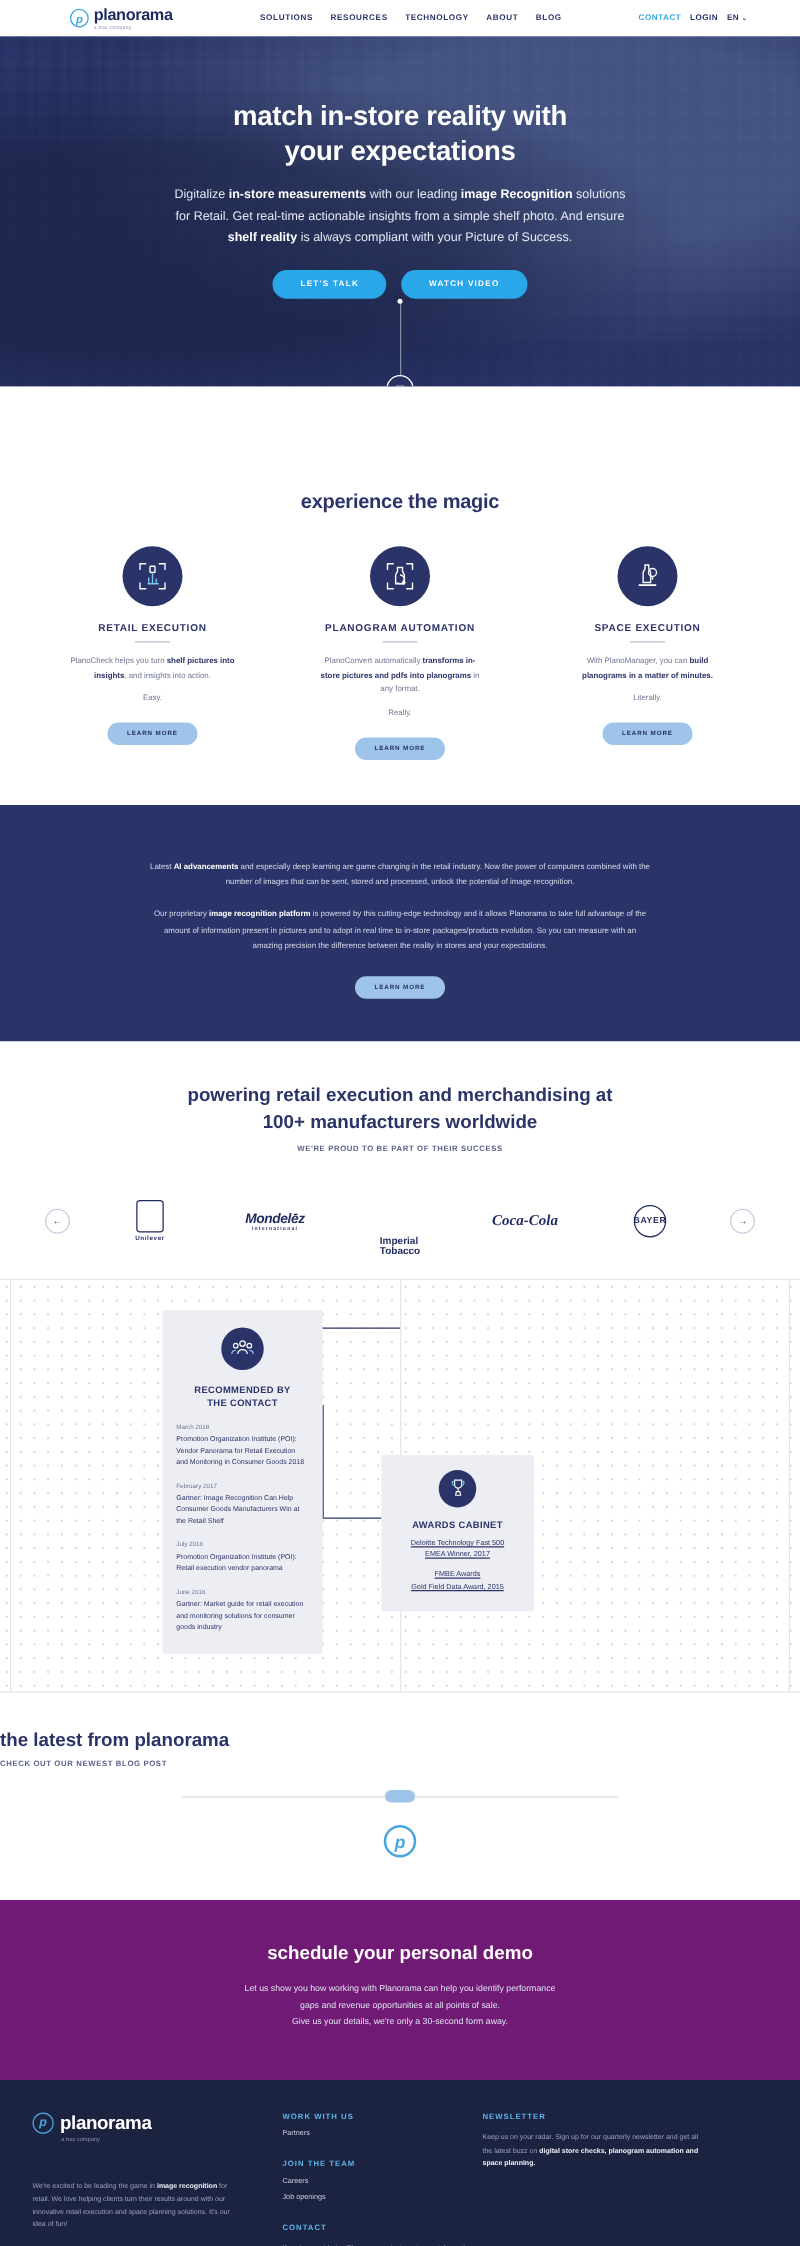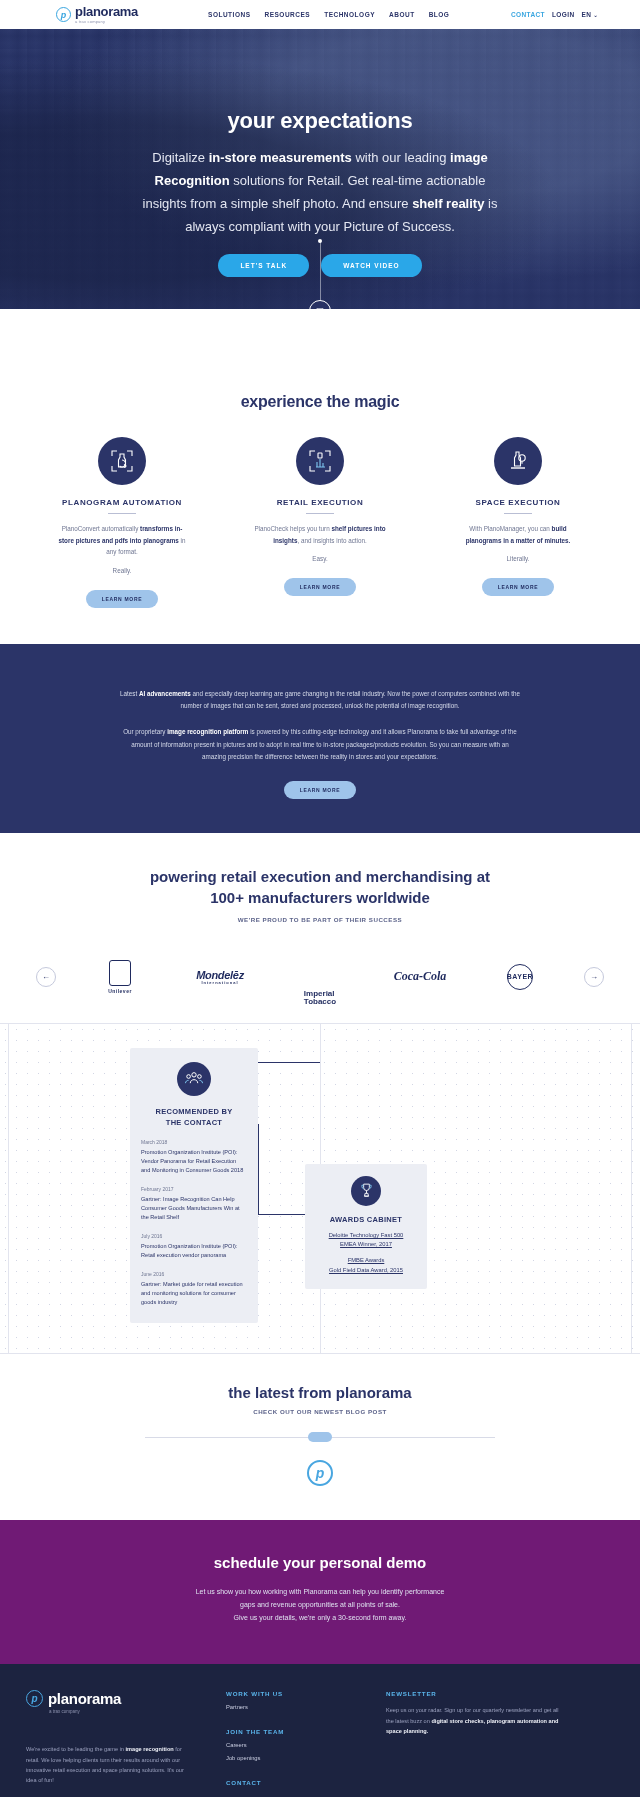--- a/index.html
+++ b/index.html
@@ -57,21 +57,21 @@
       radial-gradient(ellipse at 18% 62%, rgba(20,28,60,.55) 0 32%, transparent 60%),
       radial-gradient(ellipse at 72% 30%, rgba(120,140,180,.35) 0 30%, transparent 62%),
       linear-gradient(180deg, rgba(35,44,92,.25), rgba(40,50,100,.65));
   }
   .hero-inner { position: relative; z-index: 3; padding-top: 50px; }
   .hero h1 {
     font-size: 22px; font-weight: 600; color: #fff; line-height: 1.28;
     letter-spacing: -0.2px; max-width: 430px; margin: 0 auto;
   }
   .hero p {
-    margin: 12px auto 0; max-width: 370px; font-size: 13px;
+    margin: 12px auto 0; max-width: 370px; font-size: 10px;
     line-height: 1.75; color: #e4e7f2;
   }
   .hero p b { color: #ffffff; font-weight: 700; }
   .hero-btns { margin-top: 16px; display: flex; justify-content: center; gap: 12px; }
   .btn-pill {
     background: #2aa7e8; color: #fff; border: none; border-radius: 20px;
     font-size: 6.5px; font-weight: 700; letter-spacing: 1px;
     padding: 8px 22px; cursor: pointer; font-family: inherit;
   }
   .scroll-line { position:absolute; left:50%; top:212px; width:1px; height:60px; background:rgba(255,255,255,.45); z-index:3;}
@@ -159,21 +159,21 @@
   .awards-card {
     position:absolute; z-index:3; left: 305px; top: 140px; width:122px;
     background:#eceef4; padding:12px 10px 14px; border-radius:2px; text-align:center;
   }
   .aw-icon { width:30px;height:30px;border-radius:50%;background:#2b3468;margin:0 auto;display:flex;align-items:center;justify-content:center;}
   .aw-title { margin-top:9px; font-size:7.5px; font-weight:700; letter-spacing:.3px;}
   .aw-line { margin-top:7px; font-size:5.8px; line-height:1.6; text-decoration:underline; color:#2b3468; display:block;}
   .connector { position:absolute; background:#2b3468; z-index:2; }
 
   
-  .blog { text-align:center; padding: 30px 0 34px; }
+  .blog { text-align:left; padding: 30px 0 34px; }
   .blog h2 { font-size: 15px; font-weight: 600; }
   .blog .sub { margin-top:7px; font-size:6.2px; letter-spacing:.5px; color:#5c638a; font-weight:600;}
   .blog-rail { margin: 22px auto 0; width: 350px; height:1px; background:#d8dbe7; position:relative;}
   .blog-chip { position:absolute; left:50%; top:-5px; margin-left:-12px; width:24px; height:10px; border-radius:6px; background:#9fc4ea;}
   .blog-logo { margin: 22px auto 0; width:26px;height:26px;border-radius:50%;border:2px solid #49a6e0;display:flex;align-items:center;justify-content:center;color:#49a6e0;font-size:14px;font-weight:700;font-style:italic;}
 
   
   .demo { background:#701a75; color:#fff; text-align:center; padding: 34px 0 40px; }
   .demo h2 { font-size:15px; font-weight:600;}
   .demo p { margin-top:14px; font-size:7px; line-height:1.9; color:#dfe3f0;}
@@ -223,21 +223,21 @@
       <span class="login">LOGIN</span>
       <span class="lang">
         <span>EN</span><span class="caret">⌄</span>
       </span>
     </div>
   </div>
 
   <div class="hero">
     <div class="hero-inner">
       <h1>
-        <br>
+        <span>match in-store reality with</span><br>
         <span>your expectations</span>
       </h1>
       <p>
         <span>Digitalize </span><b>in-store measurements</b><span> with our leading </span><b>image Recognition</b><span> solutions for Retail. Get real-time actionable insights from a simple shelf photo. And ensure </span><b>shelf reality</b><span> is always compliant with your Picture of Success.</span>
       </p>
       <div class="hero-btns">
         <button class="btn-pill">LET'S TALK</button>
         <button class="btn-pill">WATCH VIDEO</button>
       </div>
     </div>
@@ -247,48 +247,48 @@
   </div>
 
   <div class="magic sec">
     <div class="sec-title">experience the magic</div>
     <div class="cards">
 
       <div class="card">
         <div class="card-icon">
           <svg width="26" height="26" viewBox="0 0 26 26" fill="none" stroke="#fff" stroke-width="1.1">
             <path d="M3 8V3h5M18 3h5v5M23 18v5h-5M8 23H3v-5"></path>
+            <path d="M9 19h9M10 19v-5M13 19v-8M16 19v-4" stroke="#7ec6f0"></path>
+            <rect x="11" y="5" width="4" height="5" rx=".6"></rect>
+          </svg>
+        </div>
+        <div class="card-title">RETAIL EXECUTION</div>
+        <div class="card-rule"></div>
+        <div class="card-desc">
+          <span>PlanoCheck helps you turn </span><b>shelf pictures into insights</b><span>, and insights into action.</span>
+        </div>
+        <div class="card-tag">Easy.</div>
+        <button class="btn-light">LEARN MORE</button>
+      </div>
+
+      <div class="card">
+        <div class="card-icon">
+          <svg width="26" height="26" viewBox="0 0 26 26" fill="none" stroke="#fff" stroke-width="1.1">
+            <path d="M3 8V3h5M18 3h5v5M23 18v5h-5M8 23H3v-5"></path>
             <path d="M11 6h4v3l1.5 3v7h-7v-7L11 9z"></path>
             <path d="M13 12a3.5 3.5 0 1 1-2.4 6" stroke="#fff"></path>
             <path d="M15 16.5l2 1.5-2 1.5" stroke="#fff"></path>
           </svg>
         </div>
         <div class="card-title">PLANOGRAM AUTOMATION</div>
         <div class="card-rule"></div>
         <div class="card-desc">
           <span>PlanoConvert automatically </span><b>transforms in-store pictures and pdfs into planograms</b><span> in any format.</span>
         </div>
         <div class="card-tag">Really.</div>
-        <button class="btn-light">LEARN MORE</button>
-      </div>
-
-      <div class="card">
-        <div class="card-icon">
-          <svg width="26" height="26" viewBox="0 0 26 26" fill="none" stroke="#fff" stroke-width="1.1">
-            <path d="M3 8V3h5M18 3h5v5M23 18v5h-5M8 23H3v-5"></path>
-            <path d="M9 19h9M10 19v-5M13 19v-8M16 19v-4" stroke="#7ec6f0"></path>
-            <rect x="11" y="5" width="4" height="5" rx=".6"></rect>
-          </svg>
-        </div>
-        <div class="card-title">RETAIL EXECUTION</div>
-        <div class="card-rule"></div>
-        <div class="card-desc">
-          <span>PlanoCheck helps you turn </span><b>shelf pictures into insights</b><span>, and insights into action.</span>
-        </div>
-        <div class="card-tag">Easy.</div>
         <button class="btn-light">LEARN MORE</button>
       </div>
 
       <div class="card">
         <div class="card-icon">
           <svg width="26" height="26" viewBox="0 0 26 26" fill="none" stroke="#fff" stroke-width="1.1">
             <path d="M11 4h3v3l1.5 3v8h-6v-8L11 7z"></path>
             <path d="M6 20h14" stroke="#fff" stroke-width="1.4"></path>
             <circle cx="17" cy="10" r="3.2"></circle>
             <path d="M17 13.2v2.5"></path>

